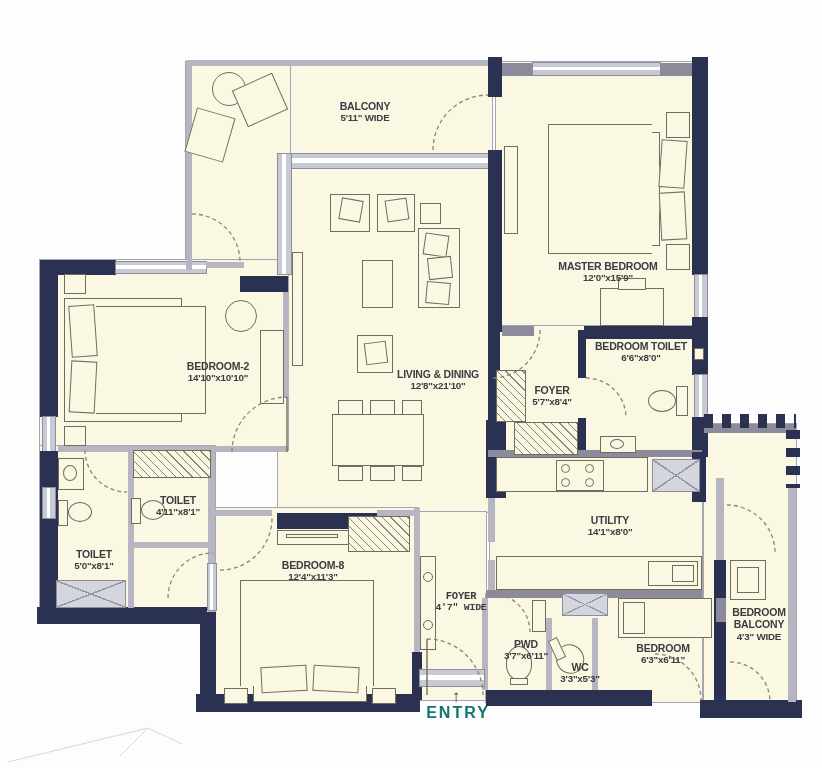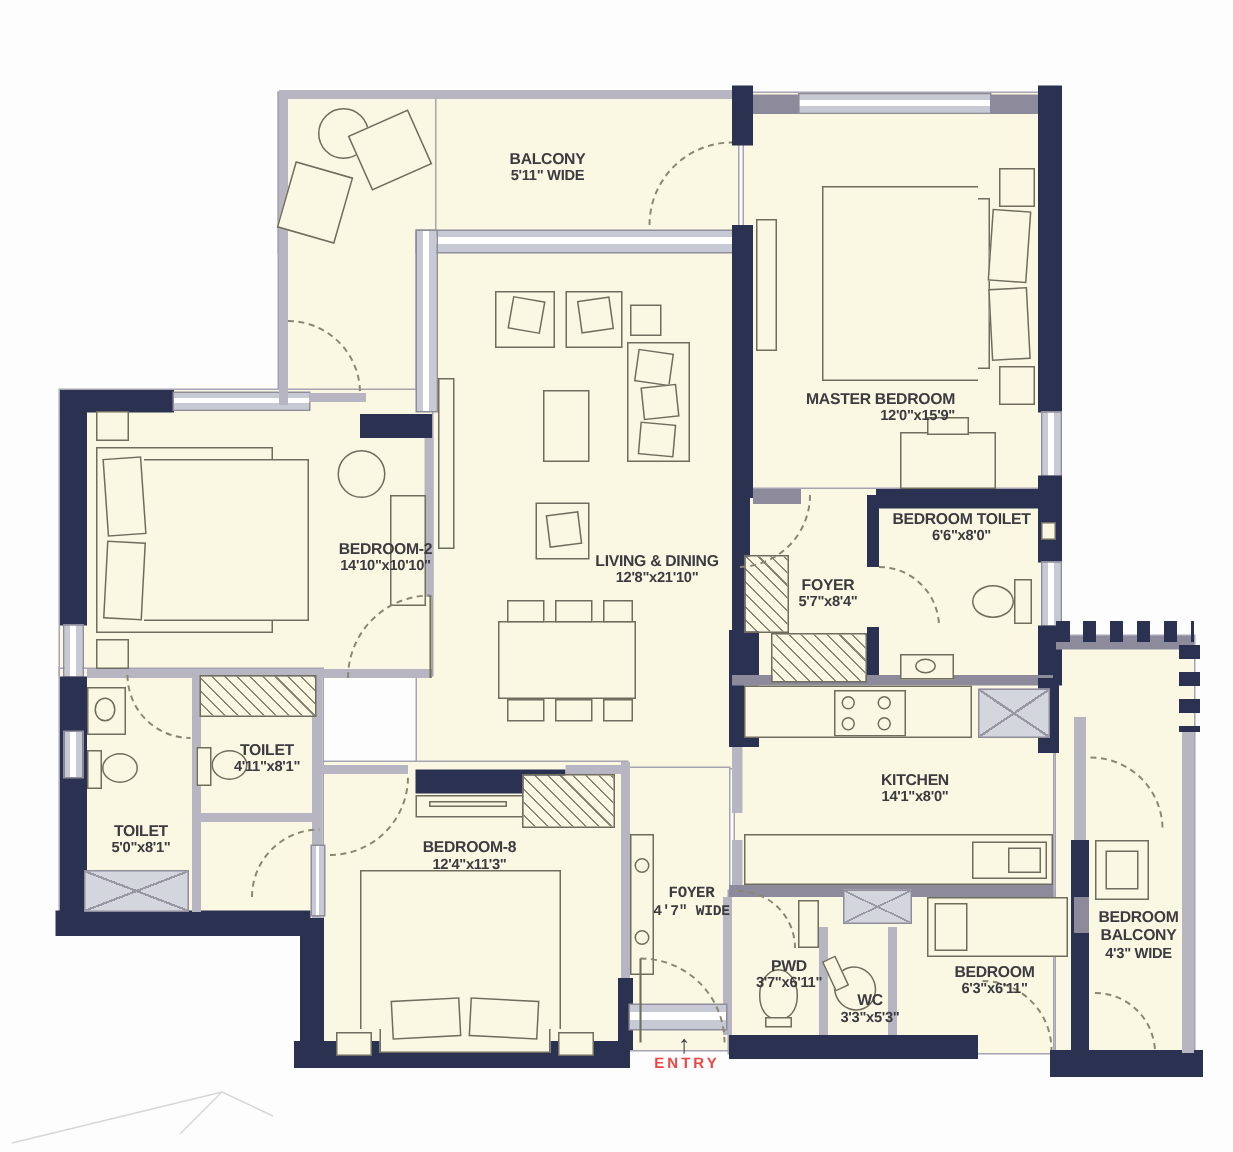--- a/index.html
+++ b/index.html
@@ -17,22 +17,22 @@
          background:repeating-linear-gradient(45deg,#FAF8E3 0 5px,#8a8776 5px 6px);}
   .shaft{position:absolute;background:#d4d6de;border:1px solid #8f8c9b;box-sizing:border-box;
          background-image:linear-gradient(to top right,transparent 48.5%,#9a97a5 48.5%,#9a97a5 51.5%,transparent 51.5%),
                           linear-gradient(to bottom right,transparent 48.5%,#9a97a5 48.5%,#9a97a5 51.5%,transparent 51.5%);}
   .cren {position:absolute;background:repeating-linear-gradient(90deg,#2B3150 0 9px,transparent 9px 18px);}
   .crenv{position:absolute;background:repeating-linear-gradient(180deg,#2B3150 0 9px,transparent 9px 18px);}
   .rlabel{position:absolute;transform:translate(-50%,-50%);text-align:center;color:#3b3b40;
           font-weight:bold;font-size:10.5px;line-height:1.18;letter-spacing:-0.2px;white-space:nowrap;}
   .rdims{font-size:9.8px;}
   .wrap2{white-space:normal;width:64px;}
-  .entry{position:absolute;transform:translate(-50%,0);color:#ef4444;font-weight:bold;
-         font-size:10px;letter-spacing:2px;}
+  .entry{position:absolute;transform:translate(-50%,0);color:#0f766e;font-weight:bold;
+         font-size:16px;letter-spacing:2px;}
   .arrow{position:absolute;transform:translate(-50%,0);color:#3f3f46;font-size:17px;font-weight:bold;line-height:1;}
   svg.overlay{position:absolute;left:0;top:0;pointer-events:none;}
   .burner{position:absolute;width:9px;height:9px;border:1px solid #6f6d5d;border-radius:50%;box-sizing:border-box;background:#FAF8E3;}
 </style>
 </head>
 <body>
 
 <div id="canvas">
 
   <div class="room" style="left:186px;top:62px;width:306px;height:106px;"></div>
@@ -239,25 +239,25 @@
       <path d="M 8 762 L 148 728"></path>
       <path d="M 148 728 L 182 744"></path>
       <path d="M 120 756 L 148 728"></path>
     </g>
   </svg>
 
   <div class="rlabel" style="left:365px;top:112px;">
     <div>BALCONY</div>
     <div class="rdims">5'11" WIDE</div>
   </div>
-  <div class="rlabel" style="left:587px;top:272px;text-align:right;">
+  <div class="rlabel" style="left:608px;top:272px;">
     <div>MASTER BEDROOM</div>
     <div class="rdims">12'0"x15'9"</div>
   </div>
-  <div class="rlabel" style="left:218px;top:372px;margin-left:39px;">
+  <div class="rlabel" style="left:218px;top:372px;">
     <div>BEDROOM-2</div>
     <div class="rdims">14'10"x10'10"</div>
   </div>
   <div class="rlabel" style="left:438px;top:380px;">
     <div>LIVING &amp; DINING</div>
     <div class="rdims">12'8"x21'10"</div>
   </div>
   <div class="rlabel" style="left:641px;top:352px;">
     <div>BEDROOM TOILET</div>
     <div class="rdims">6'6"x8'0"</div>
@@ -272,21 +272,21 @@
   </div>
   <div class="rlabel" style="left:94px;top:560px;">
     <div>TOILET</div>
     <div class="rdims">5'0"x8'1"</div>
   </div>
   <div class="rlabel" style="left:313px;top:571px;">
     <div>BEDROOM-8</div>
     <div class="rdims">12'4"x11'3"</div>
   </div>
   <div class="rlabel" style="left:610px;top:526px;">
-    <div>KITCHEN</div>
+    <div>UTILITY</div>
     <div class="rdims">14'1"x8'0"</div>
   </div>
   <div class="rlabel" style="left:461px;top:602px;font-family:Liberation Mono, monospace;">
     <div>FOYER</div>
     <div class="rdims">4'7" WIDE</div>
   </div>
   <div class="rlabel" style="left:526px;top:650px;">
     <div>PWD</div>
     <div class="rdims">3'7"x6'11"</div>
   </div>

